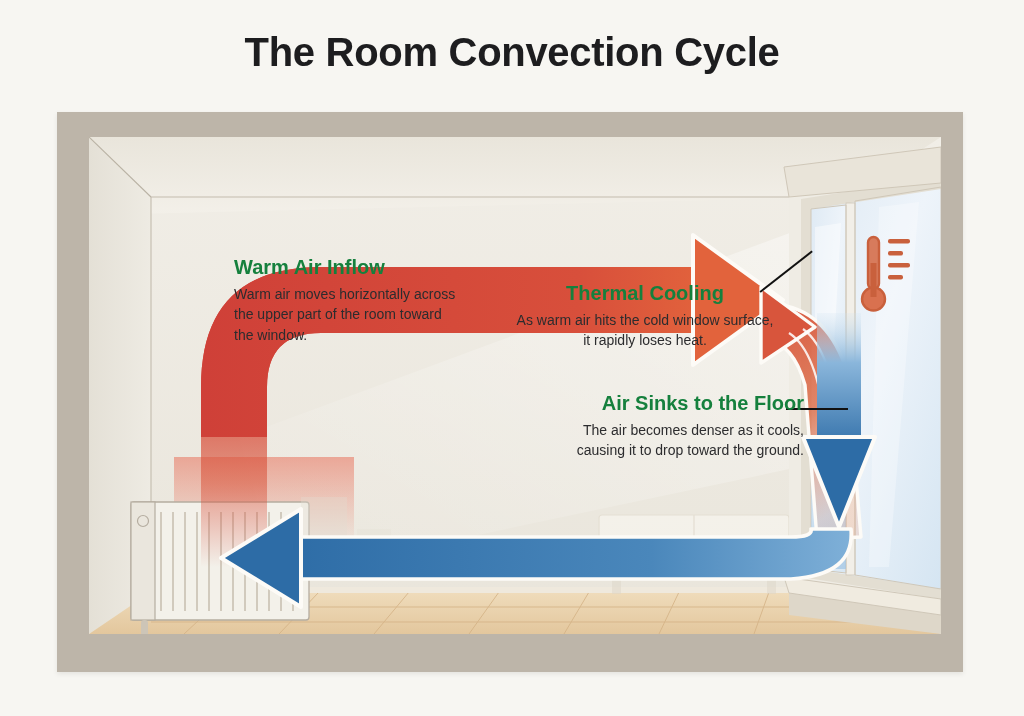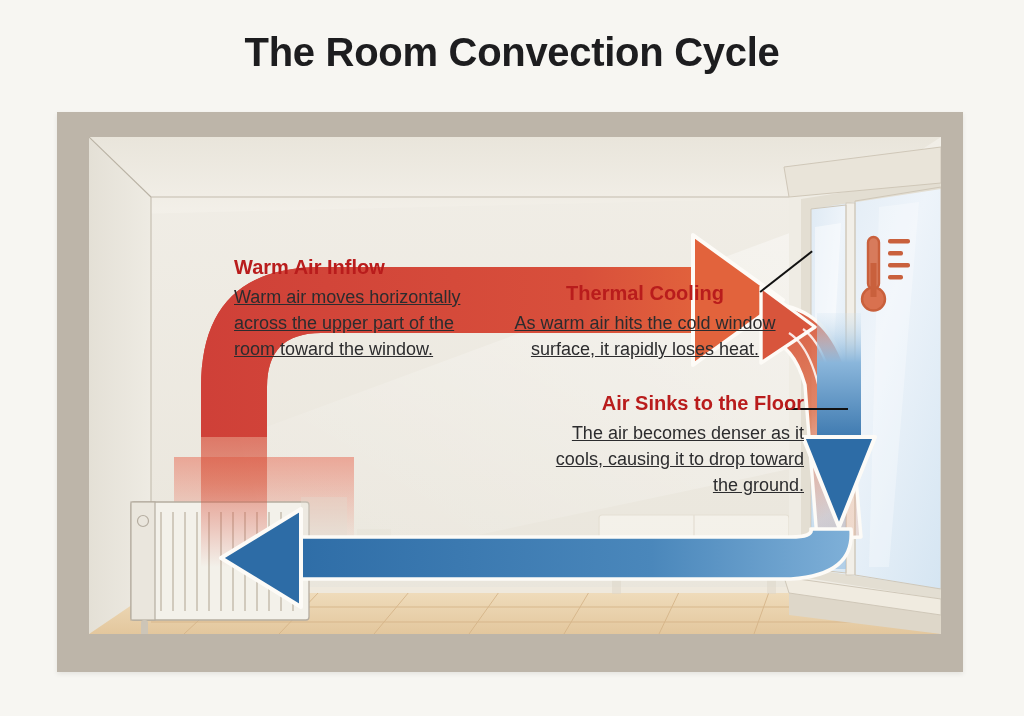--- a/index.html
+++ b/index.html
@@ -31,25 +31,25 @@
   }
   .frame-inner{
     position:absolute;left:32px;top:25px;right:22px;bottom:38px;
     background:#efece4;
     overflow:hidden;
   }
 
   
   .label{position:absolute;}
   .label .hd{
-    font-size:20px;font-weight:bold;color:#b91c1c;margin:0 0 5px 0;
+    font-size:20px;font-weight:bold;color:#15803d;margin:0 0 5px 0;
     line-height:1.15;
   }
   .label .bd{
-    font-size:18px;color:#2c2c2e;line-height:1.45;margin:0;text-decoration:underline;
+    font-size:14px;color:#2c2c2e;line-height:1.45;margin:0;
   }
   .lbl-warm{left:234px;top:256px;width:230px;text-align:left;}
   .lbl-thermal{left:512px;top:282px;width:266px;text-align:center;}
   .lbl-sink{left:542px;top:392px;width:262px;text-align:right;}
   .lbl-cooled{left:332px;top:476px;width:245px;text-align:left;}
 
   .leader{position:absolute;background:#111;height:1.6px;transform-origin:left center;}
 
   svg{display:block;}
 </style>

